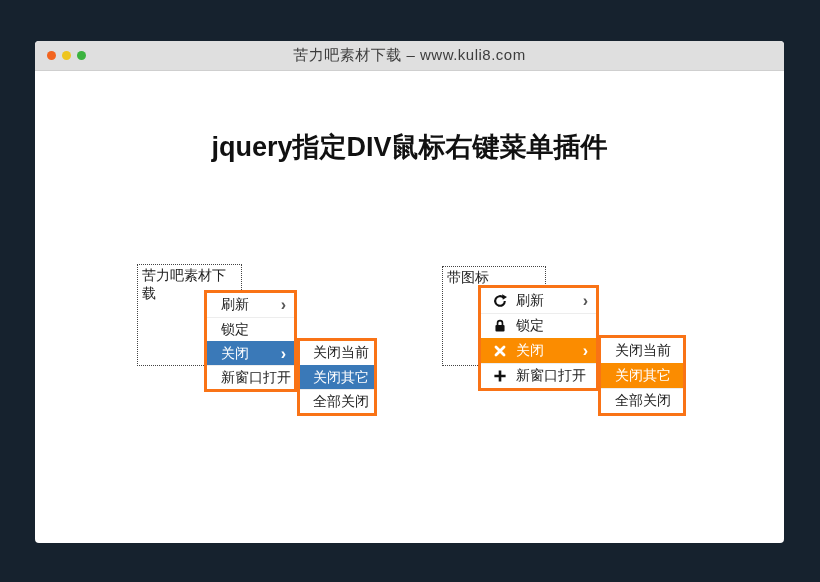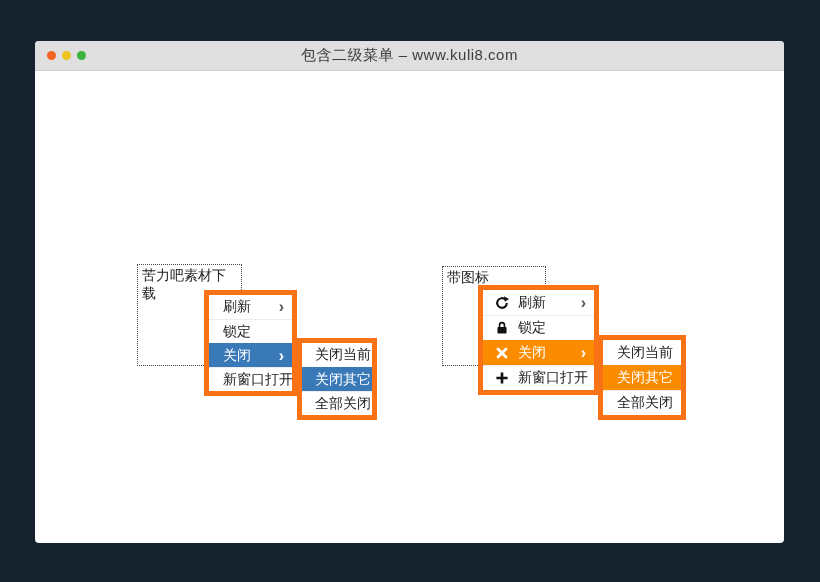--- a/index.html
+++ b/index.html
@@ -41,21 +41,21 @@
   }
 
   .demo-box {
     position:absolute; border:1px dotted #444;
     font-size:14px; color:#222; padding:2px 4px; z-index:1;
   }
   .demo-box-left  { left:102px; top:193px; width:105px; height:102px; }
   .demo-box-right { left:407px; top:195px; width:104px; height:100px; }
 
   .menu {
-    position:absolute; background:#fff; border:5px solid #f97316; z-index:2;
+    position:absolute; background:#fff; border:3px solid #f97316; z-index:2;
   }
   .menu-item {
     display:flex; align-items:center;
     font-size:14px; color:#222; cursor:default;
   }
   .menu-item + .menu-item { border-top:1px solid #ededed; }
 
   .mi-label { flex:1; white-space:nowrap; }
   .mi-arrow {
     font-size:16px; font-weight:bold; color:#555; line-height:1;
@@ -92,25 +92,26 @@
 </head>
 <body>
 
 <div class="window">
   <div class="titlebar">
     <div class="dots">
       <span class="dot dot-red"></span>
       <span class="dot dot-yellow"></span>
       <span class="dot dot-green"></span>
     </div>
-    <span class="titlebar-title">包含二级菜单 – www.kuli8.com</span>
+    <span class="titlebar-title">苦力吧素材下载 – www.kuli8.com</span>
   </div>
 
   <div class="content">
 
+    <div class="page-heading">jquery指定DIV鼠标右键菜单插件</div>
 
     <div class="demo-box demo-box-left">
       <span>苦力吧素材下载</span>
     </div>
 
     <div class="menu menu-main-left">
       <div class="menu-item">
         <span class="mi-label">刷新</span>
         <span class="mi-arrow">›</span>
       </div>

